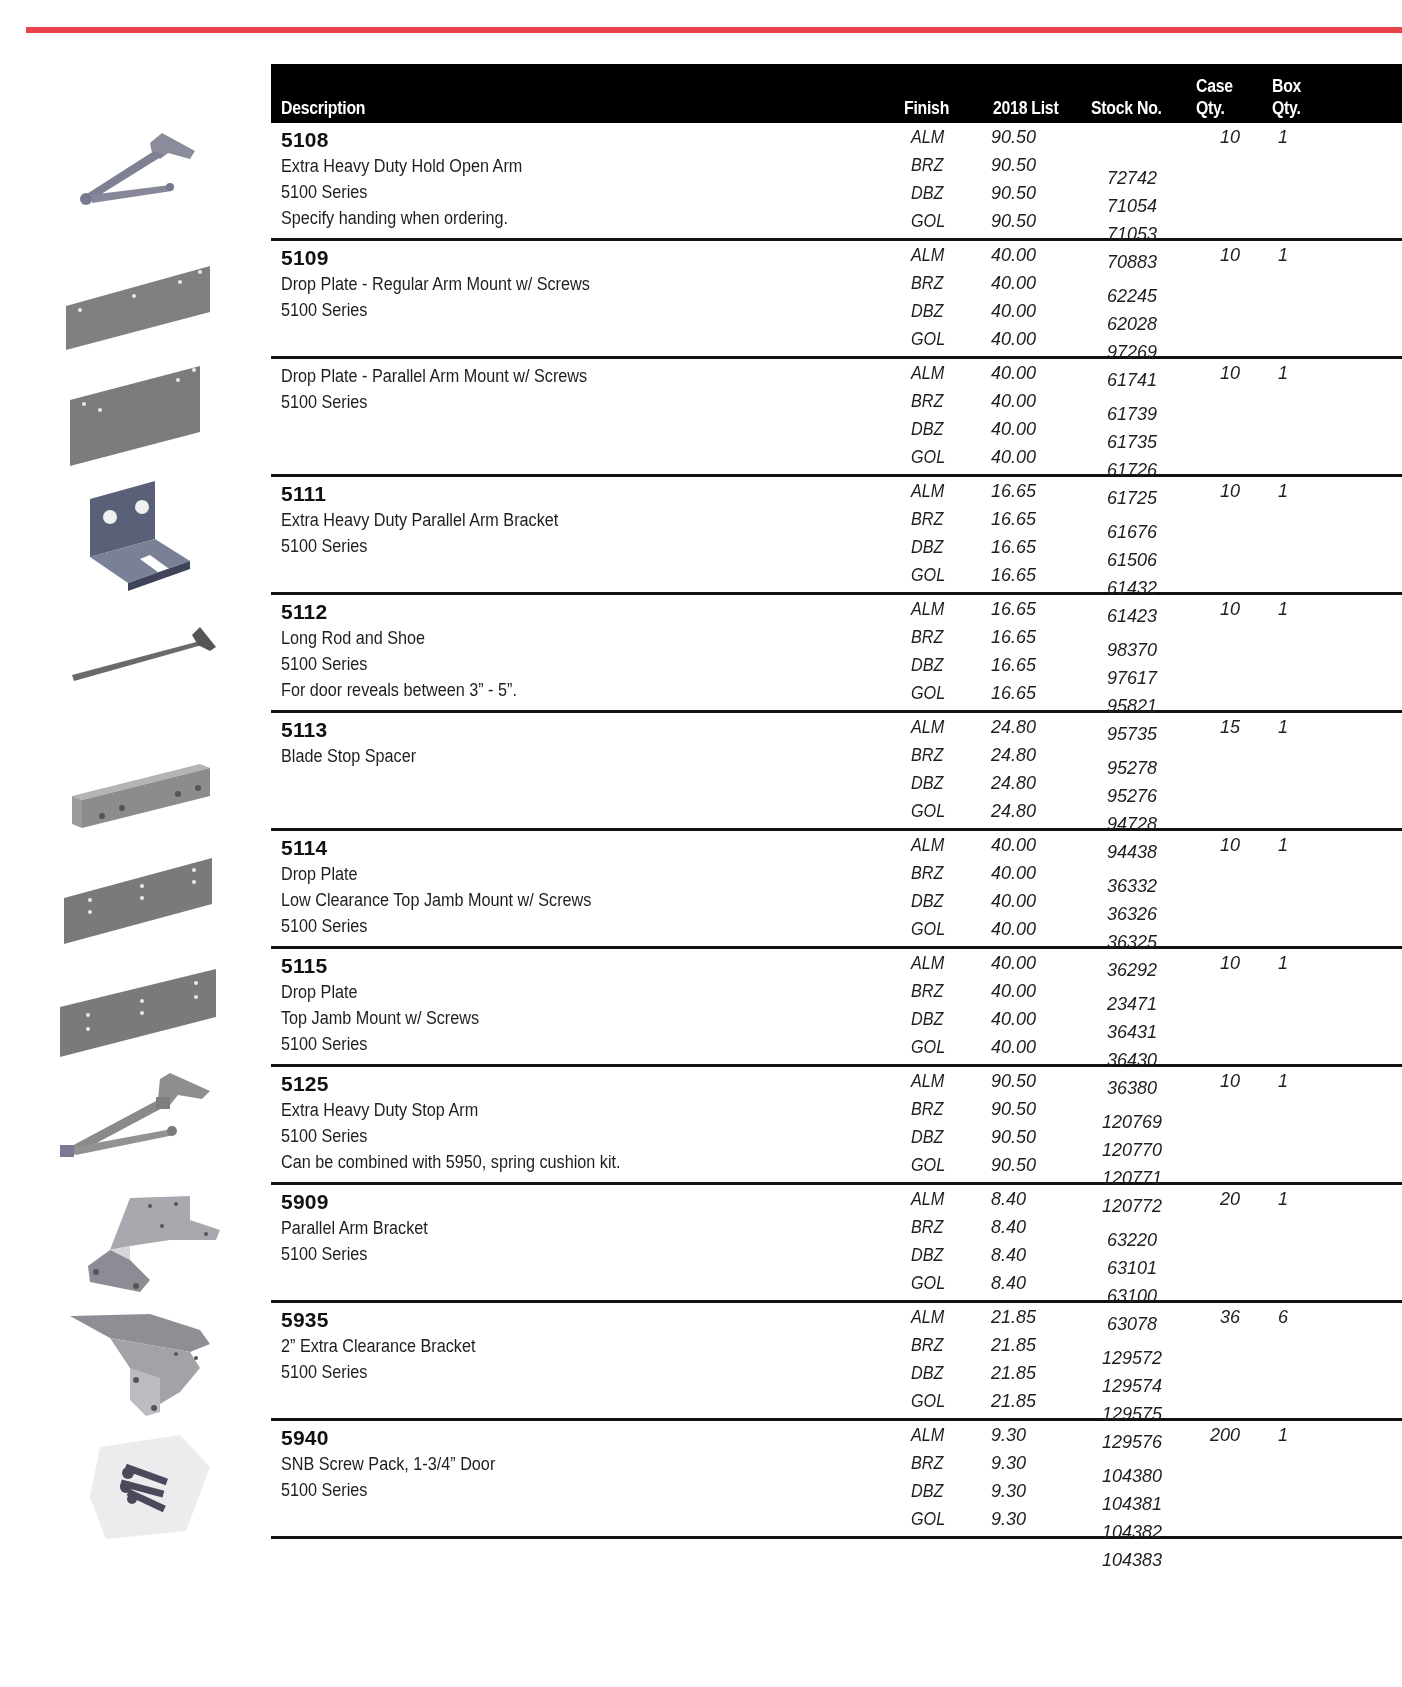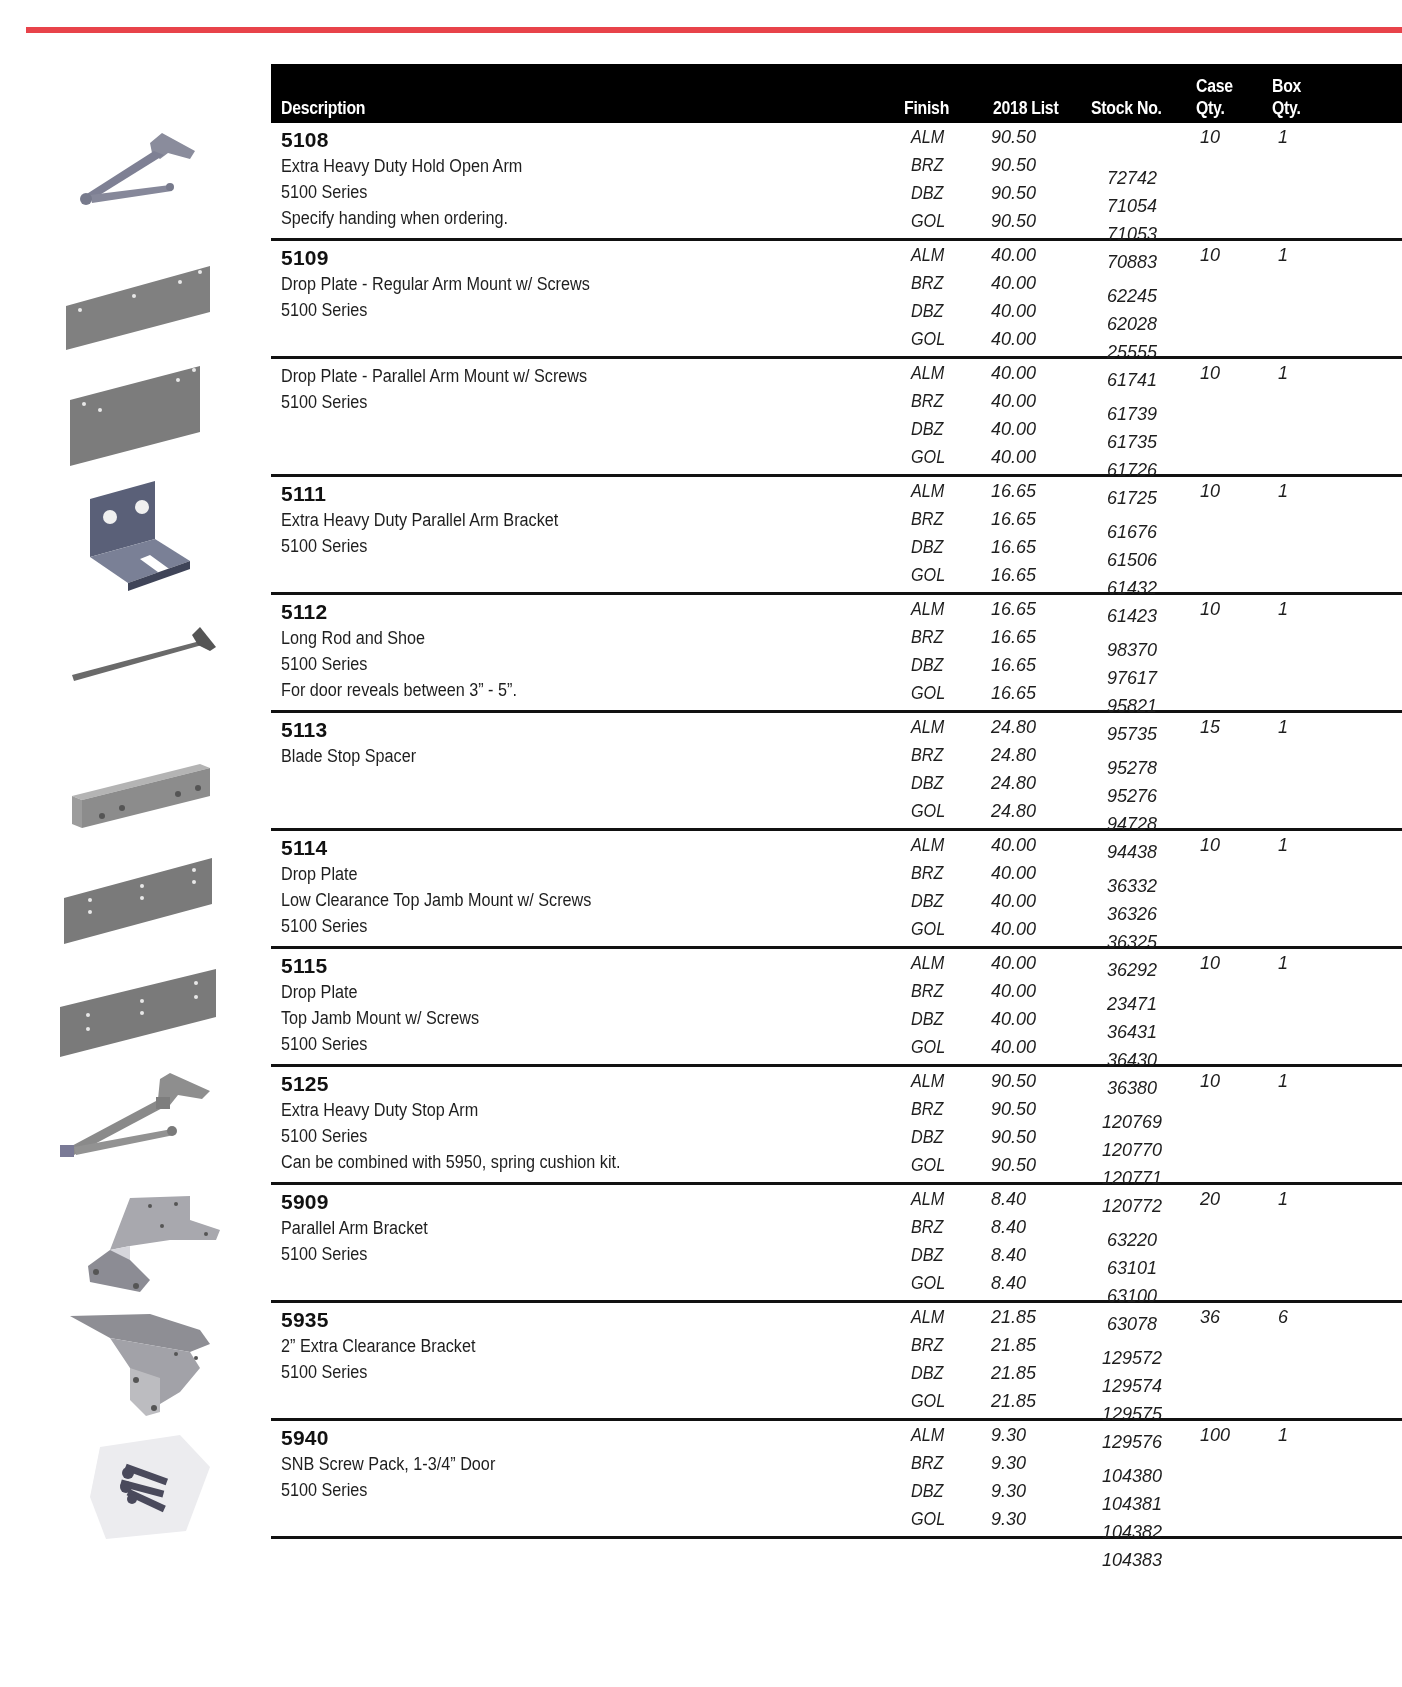--- a/index.html
+++ b/index.html
@@ -98,21 +98,21 @@
     color: #1e1e1e;
   }
   .sub span {
     position: absolute;
     top: 0;
     white-space: nowrap;
   }
   .c-finish { left: 640px; width: 40px; text-align: left; transform: scaleX(0.9); transform-origin: left center; }
   .c-list { left: 720px; width: 64px; text-align: left; }
   .c-stock { left: 826px; width: 70px; text-align: center; margin-top: 41px; }
-  .c-case { left: 929px; width: 40px; text-align: left; }
+  .c-case { left: 929px; width: 40px; text-align: right; }
   .c-box { left: 1007px; width: 20px; text-align: left; }
 
   .thumbs {
     position: absolute;
     left: 50px;
     top: 123px;
     width: 180px;
   }
   .thumb {
     height: 118.5px;
@@ -332,21 +332,21 @@
           <span class="c-box">1</span>
         </div>
         <div class="sub">
           <span class="c-finish">BRZ</span>
           <span class="c-list">40.00</span>
           <span class="c-stock">62028</span>
         </div>
         <div class="sub">
           <span class="c-finish">DBZ</span>
           <span class="c-list">40.00</span>
-          <span class="c-stock">25555</span>
+          <span class="c-stock">97269</span>
         </div>
         <div class="sub">
           <span class="c-finish">GOL</span>
           <span class="c-list">40.00</span>
           <span class="c-stock">61741</span>
         </div>
       </div>
     </div>
     <div class="row">
       <div class="desc-block">
@@ -633,21 +633,21 @@
       <div class="desc-block">
         <div class="model">5940</div>
         <div class="desc-line">SNB Screw Pack, 1-3/4” Door</div>
         <div class="desc-line">5100 Series</div>
       </div>
       <div class="finish-list">
         <div class="sub">
           <span class="c-finish">ALM</span>
           <span class="c-list">9.30</span>
           <span class="c-stock">104380</span>
-          <span class="c-case">100</span>
+          <span class="c-case">200</span>
           <span class="c-box">1</span>
         </div>
         <div class="sub">
           <span class="c-finish">BRZ</span>
           <span class="c-list">9.30</span>
           <span class="c-stock">104381</span>
         </div>
         <div class="sub">
           <span class="c-finish">DBZ</span>
           <span class="c-list">9.30</span>

